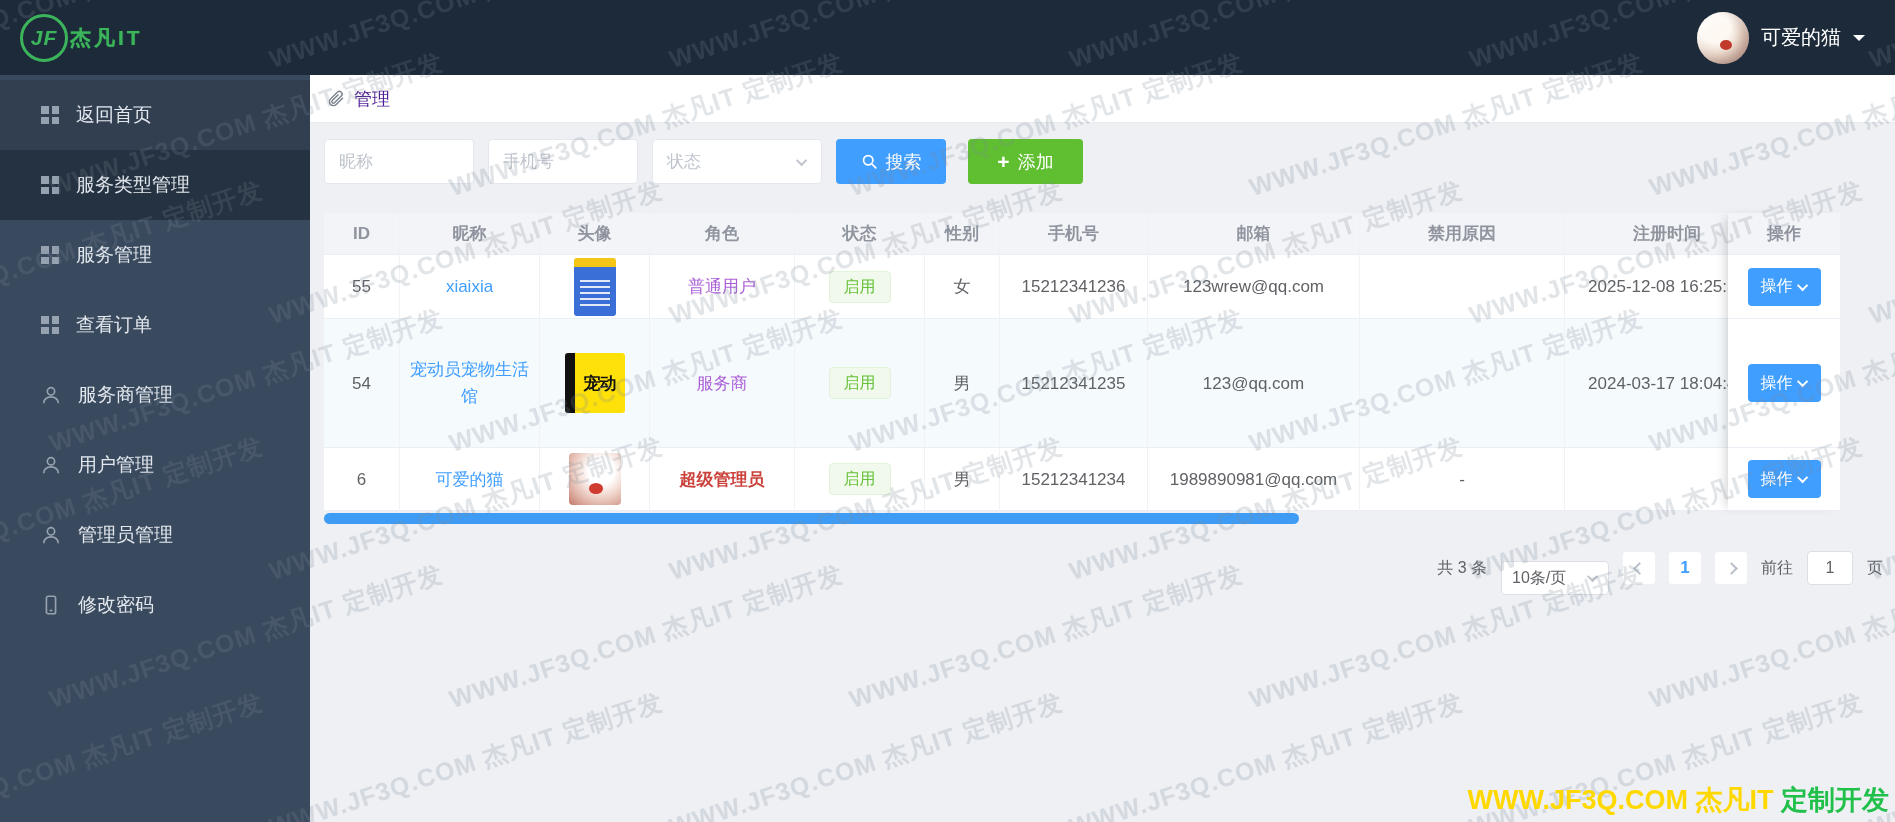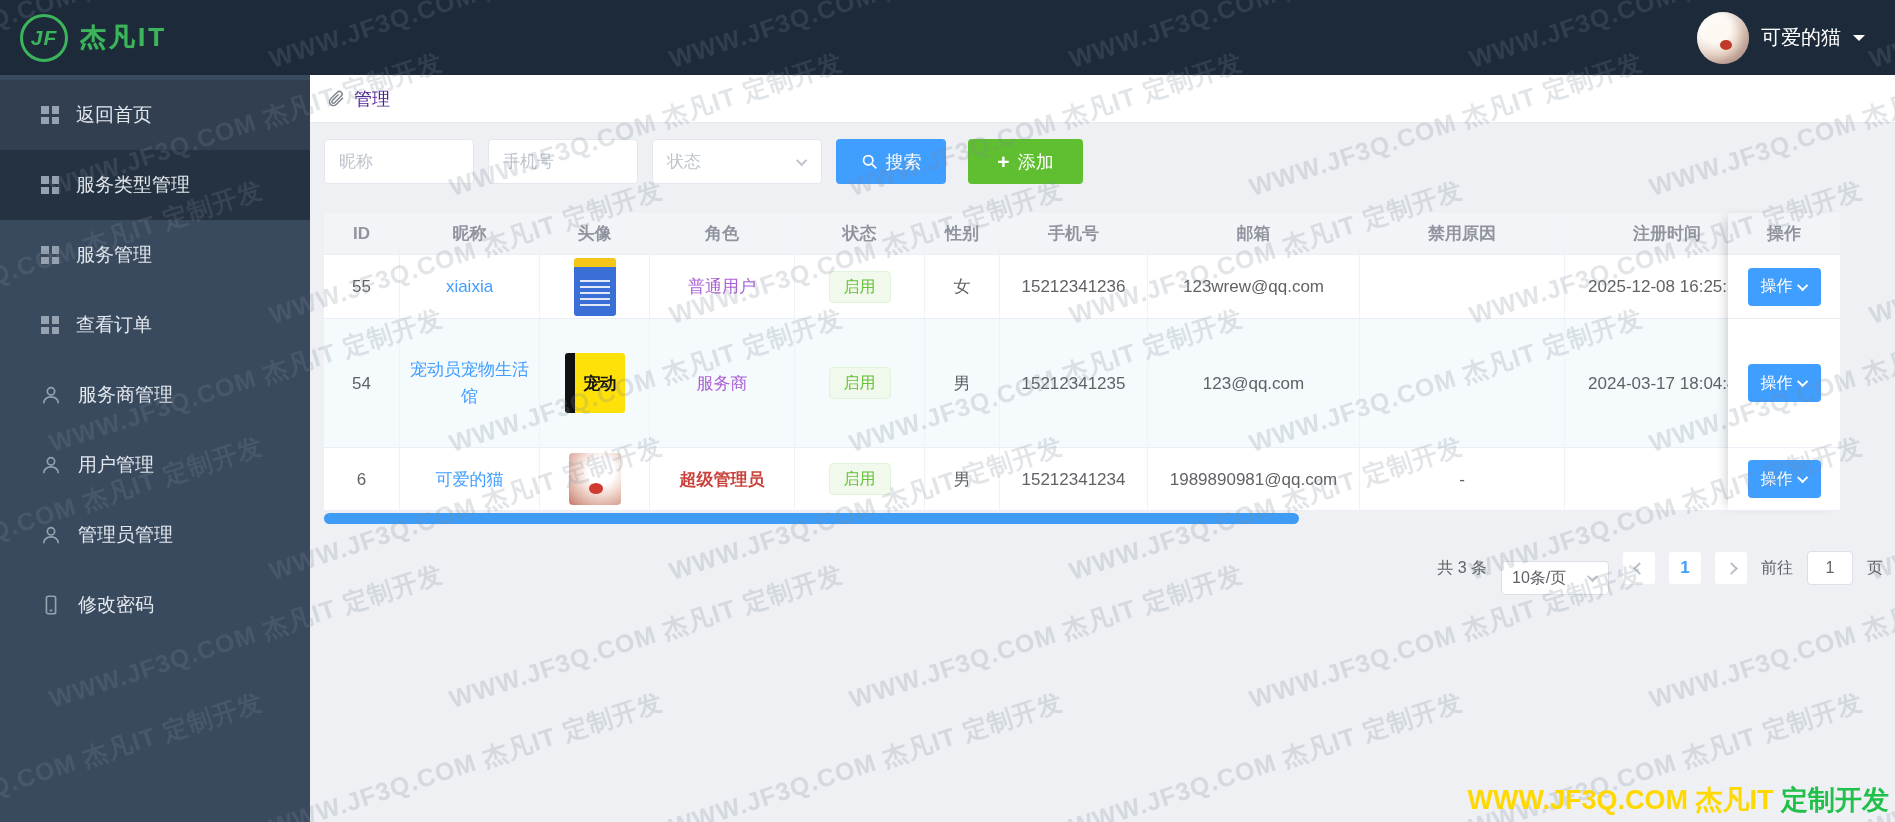--- a/index.html
+++ b/index.html
@@ -2,23 +2,23 @@
 <html><head>
 <meta charset="utf-8">
 <style>
   * { box-sizing: border-box; margin: 0; padding: 0; }
   html,body { width:1895px; height:822px; overflow:hidden; }
   body { font-family:"Liberation Sans","DejaVu Sans",sans-serif; background:#eef0f4; }
   #app { position:relative; width:1895px; height:822px; overflow:hidden; }
 
   
   .topbar { position:absolute; left:0; top:0; width:1895px; height:75px; background:#1c2a39; display:flex; align-items:center; justify-content:space-between; padding:0 30px 0 20px; z-index:10; }
-  .logo-wrap { display:flex; align-items:center; gap:12px; }
+  .logo-wrap { display:flex; align-items:center; gap:2px; }
   .logo-circle { width:48px; height:48px; border-radius:50%; border:3px solid #3cb45c; color:#3cb45c; display:flex; align-items:center; justify-content:center; font-weight:bold; font-style:italic; font-size:21px; letter-spacing:1px; }
-  .logo-text { color:#3cb45c; font-size:26px; font-weight:bold; letter-spacing:3px; text-shadow:0 0 1px #2d8c46; }
+  .logo-text { color:#3cb45c; font-size:21px; font-weight:bold; letter-spacing:3px; text-shadow:0 0 1px #2d8c46; }
   .user-wrap { display:flex; align-items:center; gap:12px; cursor:pointer; }
   .avatar { width:52px; height:52px; border-radius:50%; background:radial-gradient(circle at 35% 30%, #fdf8f2 0 30%, #e8d6c8 55%, #cbb3a6 78%, #b1948a 100%); box-shadow:inset -6px -4px 10px rgba(120,60,50,.25), inset 4px 6px 8px rgba(255,255,255,.6); position:relative; overflow:hidden; }
   .avatar::after { content:""; position:absolute; left:23px; top:28px; width:12px; height:10px; border-radius:50%; background:#c0392b; }
   .username { color:#fff; font-size:20px; }
   .caret-down { width:0; height:0; border:6px solid transparent; border-top-color:#fff; margin-top:6px; }
 
   
   .sidebar { position:absolute; left:0; top:75px; width:310px; height:747px; background:#3a4a5e; z-index:9; padding-top:5px; }
   .side-item { height:70px; display:flex; align-items:center; padding-left:40px; gap:16px; color:#e2e7ed; font-size:19px; cursor:pointer; }
   .side-item.shade { background:#313f51;gap:16px; }

